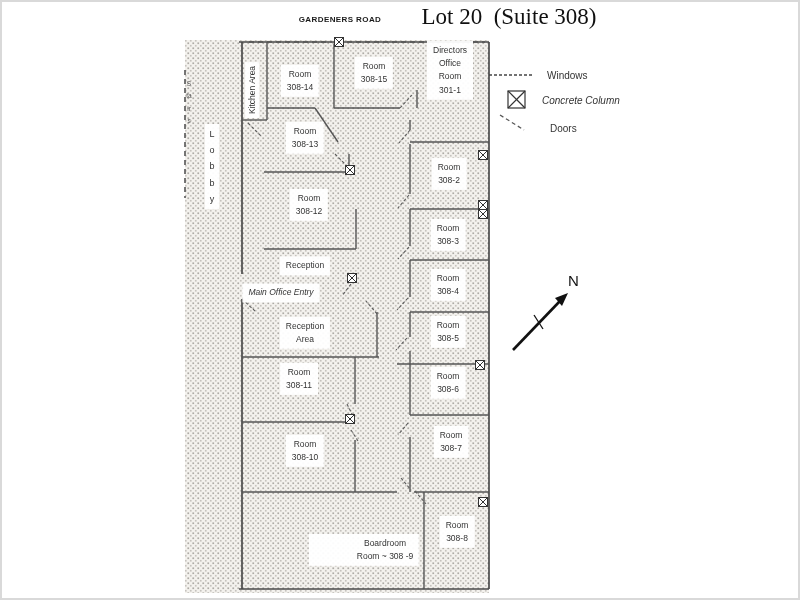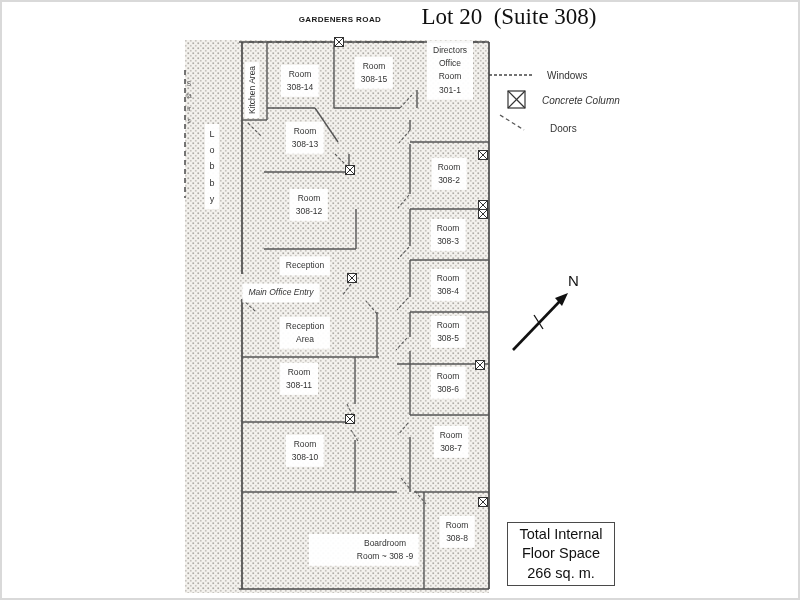--- a/index.html
+++ b/index.html
@@ -246,17 +246,14 @@
 308-4</div>
   <div class="lbl" style="left:446px;top:330px;">Room
 308-5</div>
   <div class="lbl" style="left:446px;top:381px;">Room
 308-6</div>
   <div class="lbl" style="left:449px;top:440px;">Room
 308-7</div>
   <div class="lbl" style="left:455px;top:530px;">Room
 308-8</div>
 
-  <div class="summary">Total Internal
-Floor Space
-266 sq. m.</div>
 
 </div>
 
 </body></html>

